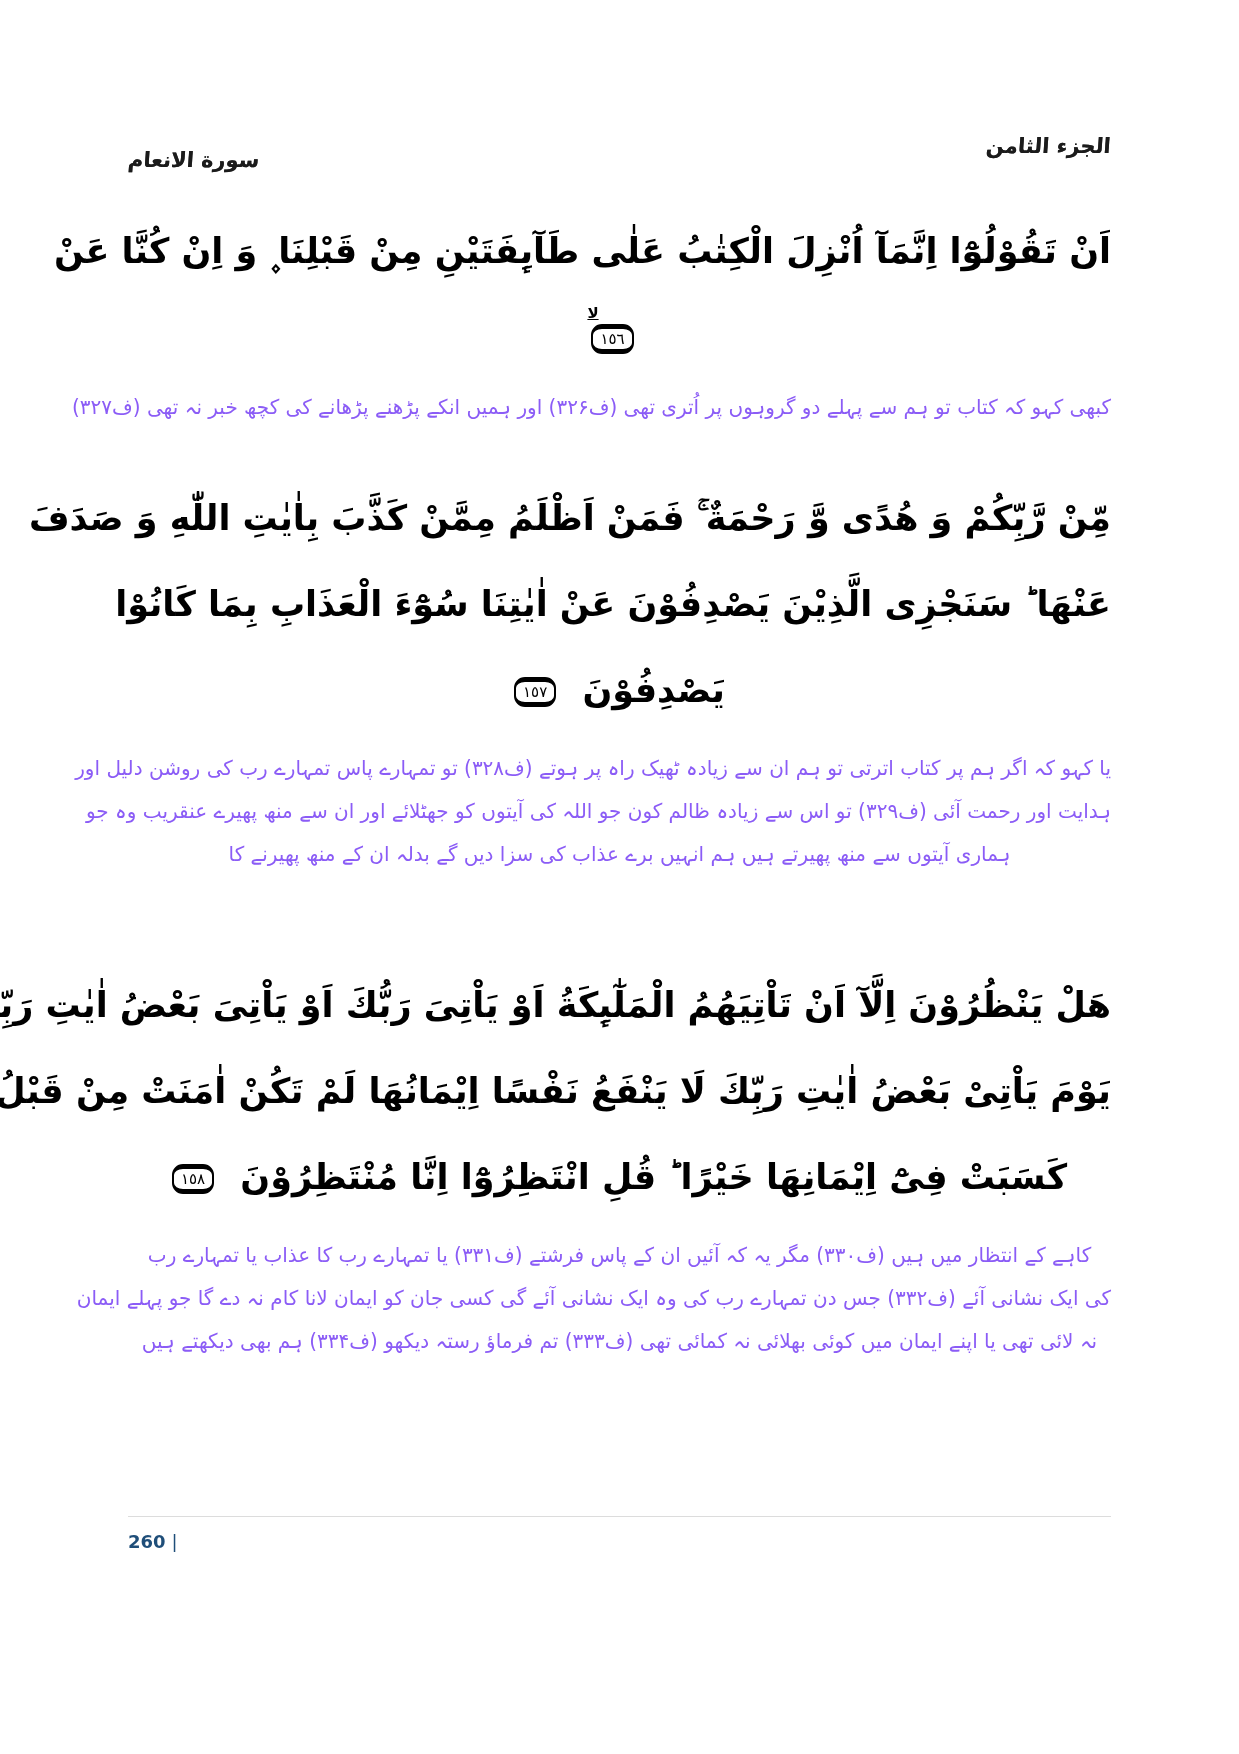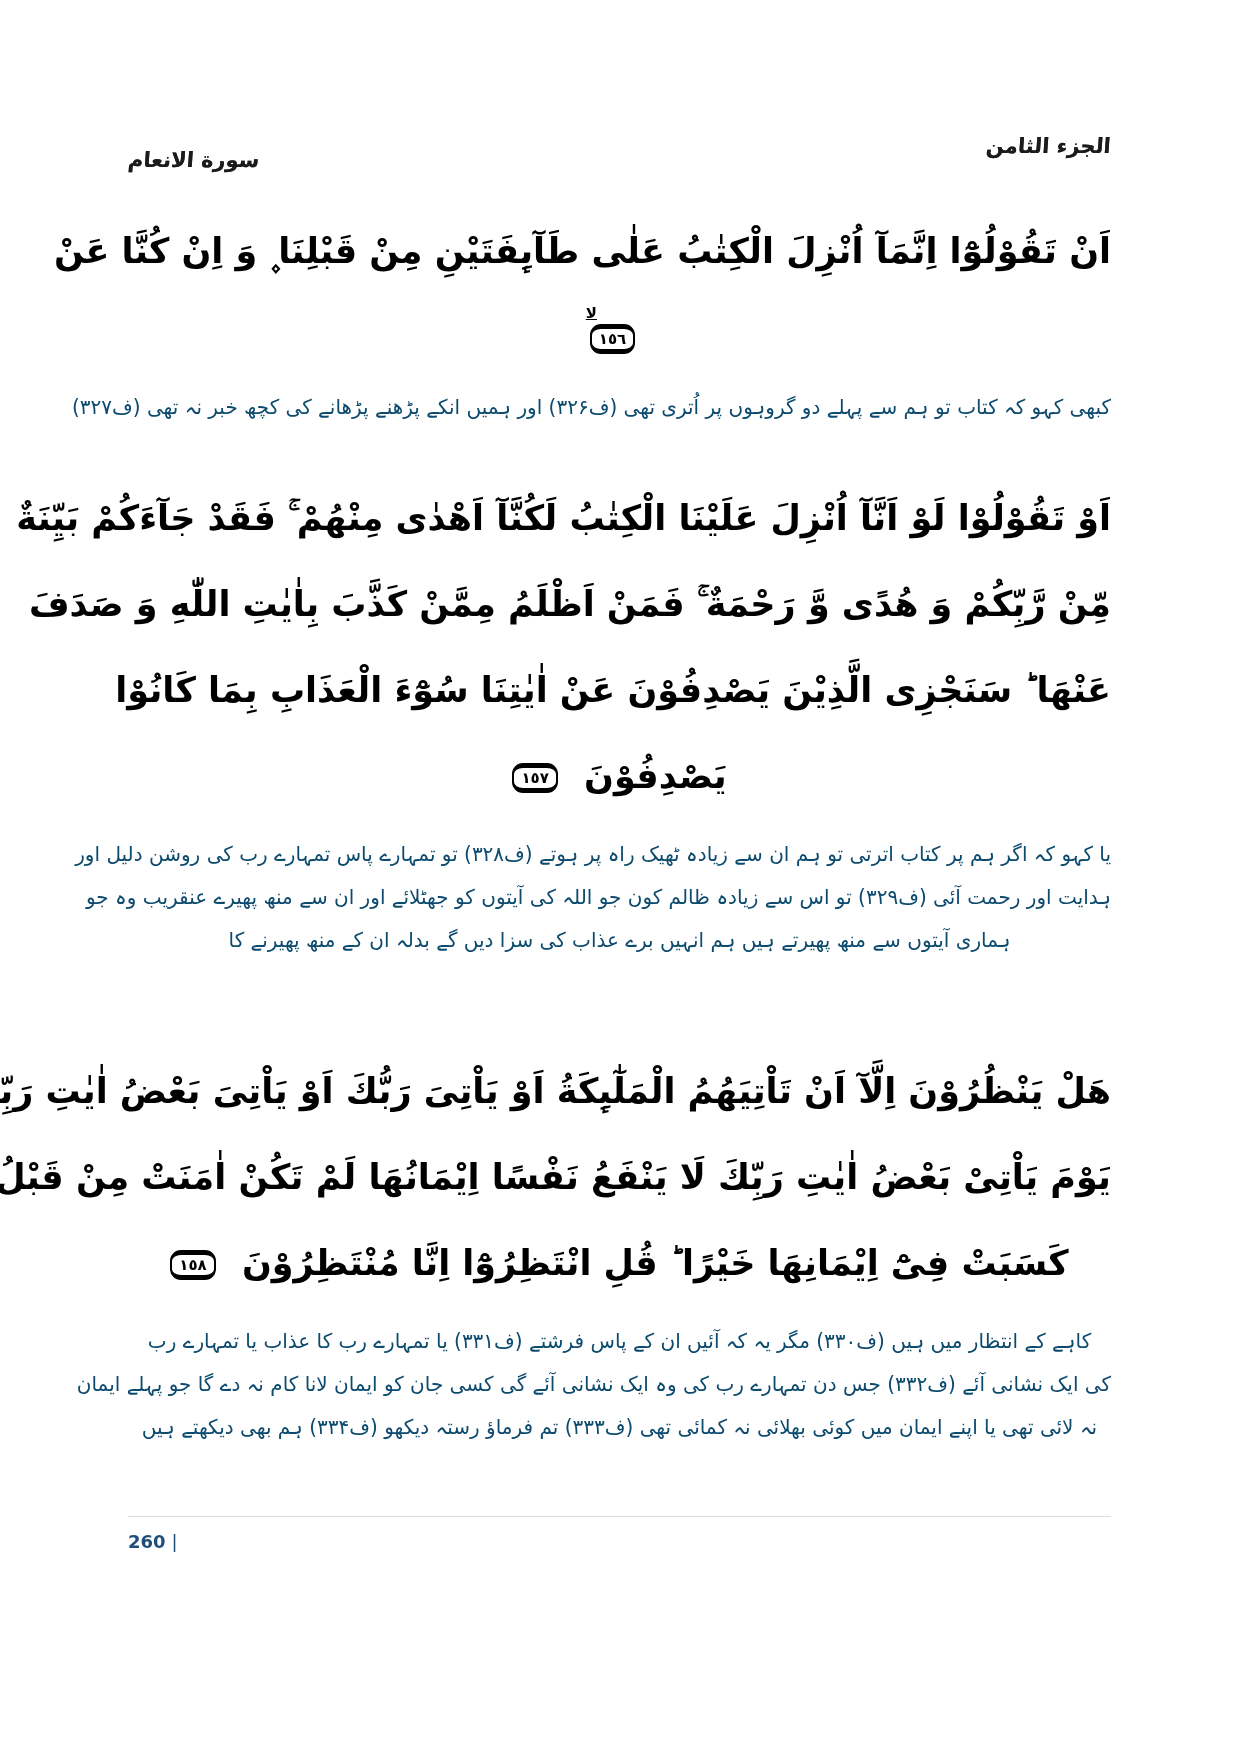--- a/index.html
+++ b/index.html
@@ -44,21 +44,21 @@
     font-size: 35px;
     font-weight: bold;
     line-height: 86px;
     color: #000;
     white-space: nowrap;
   }
   .verse-end { position: relative; display: inline-block; margin-right: 14px; }
   .verse-medallion {
     display: inline-block;
     font-size: 15px;
-    font-weight: bold;
+    font-weight: normal;
     line-height: 20px;
     padding: 0 7px;
     border-left: 2px solid #000;
     border-right: 2px solid #000;
     border-top: 5px solid #000;
     border-bottom: 5px solid #000;
     border-radius: 11px;
     vertical-align: middle;
   }
   .ruku-marker {
@@ -68,21 +68,21 @@
     font-size: 15px;
     font-weight: bold;
     text-decoration: underline;
   }
   
   .urdu-block { direction: rtl; text-align: center; margin-top: 6px; }
   .urdu-line {
     font-size: 20px;
     font-weight: 500;
     line-height: 43px;
-    color: #0c4a6e;
+    color: #8b5cf6;
     white-space: nowrap;
     transform: scaleY(1.02);
   }
   
   .s1-arabic { margin-top: 18px; }
   .s2-arabic { margin-top: 46px; }
   .s3-arabic { margin-top: 86px; }
   .s2-urdu, .s3-urdu { margin-top: 14px; }
   
   .footer {
@@ -120,21 +120,20 @@
         <span class="ruku-marker">لا</span>
         <span class="verse-medallion">١٥٦</span>
       </span>
     </div>
   </div>
   <div class="urdu-block">
     <div class="urdu-line">کبھی کہو کہ کتاب تو ہم سے پہلے دو گروہوں پر اُتری تھی (ف۳۲۶)  اور ہمیں انکے پڑھنے پڑھانے کی کچھ خبر نہ تھی (ف۳۲۷)</div>
   </div>
 
   <div class="arabic-block s2-arabic">
-    <div class="arabic-line">اَوْ تَقُوْلُوْا لَوْ اَنَّآ اُنْزِلَ عَلَيْنَا الْكِتٰبُ لَكُنَّآ اَهْدٰى مِنْهُمْ ۚ فَقَدْ جَآءَكُمْ بَيِّنَةٌ</div>
     <div class="arabic-line">مِّنْ رَّبِّكُمْ وَ هُدًى وَّ رَحْمَةٌ ۚ فَمَنْ اَظْلَمُ مِمَّنْ كَذَّبَ بِاٰيٰتِ اللّٰهِ وَ صَدَفَ</div>
     <div class="arabic-line">عَنْهَا ؕ سَنَجْزِى الَّذِيْنَ يَصْدِفُوْنَ عَنْ اٰيٰتِنَا سُوْٓءَ الْعَذَابِ بِمَا كَانُوْا</div>
     <div class="arabic-line">
       <span>يَصْدِفُوْنَ</span>
       <span class="verse-end">
         <span class="verse-medallion">١٥٧</span>
       </span>
     </div>
   </div>
   <div class="urdu-block s2-urdu">

